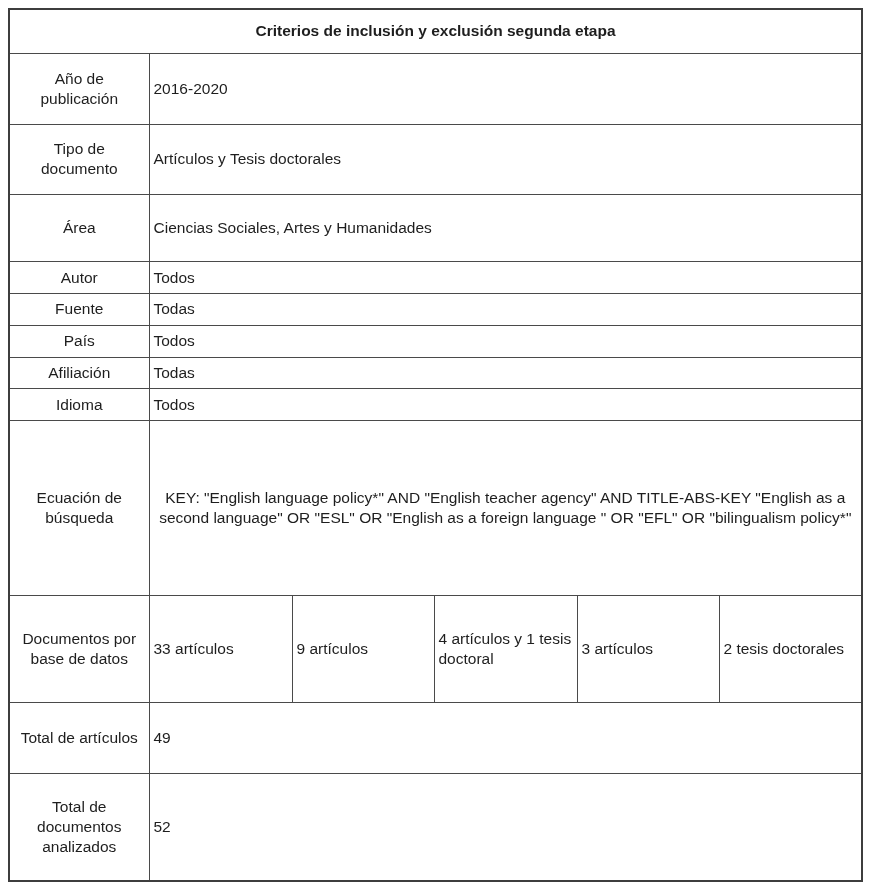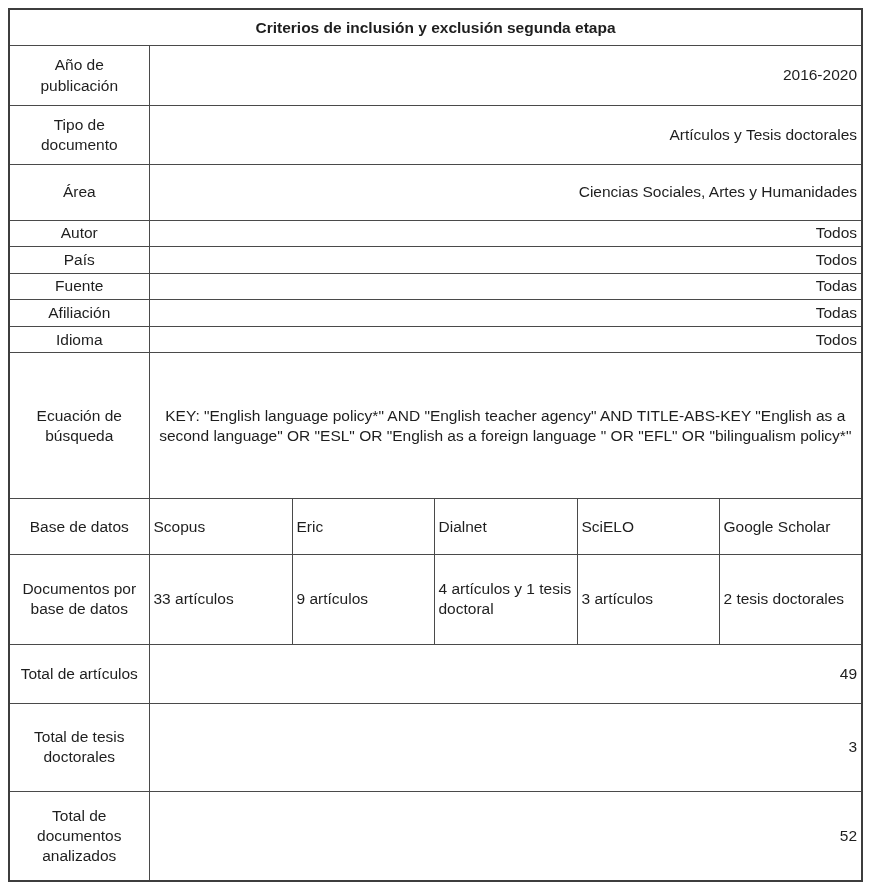--- a/index.html
+++ b/index.html
@@ -31,21 +31,21 @@
     vertical-align: middle;
     padding: 2px 4px;
     overflow: hidden;
   }
   td.lbl {
     text-align: center;
     padding-left: 7px;
     padding-right: 6px;
   }
   td.val {
-    text-align: right;
+    text-align: left;
   }
   td.title-cell {
     text-align: center;
     font-weight: bold;
     font-size: 15.5px;
   }
   td.eq-val {
     text-align: center;
     padding-left: 10px;
     padding-right: 10px;
@@ -100,71 +100,59 @@
       <td class="lbl">Área</td>
       <td class="val" colspan="5">Ciencias Sociales, Artes y Humanidades</td>
     </tr>
 
     <tr class="h-short">
       <td class="lbl">Autor</td>
       <td class="val" colspan="5">Todos</td>
     </tr>
 
     <tr class="h-short">
-      <td class="lbl">País</td>
-      <td class="val" colspan="5">Todos</td>
+      <td class="lbl">Fuente</td>
+      <td class="val" colspan="5">Todas</td>
     </tr>
 
     <tr class="h-short">
-      <td class="lbl">Fuente</td>
-      <td class="val" colspan="5">Todas</td>
+      <td class="lbl">País</td>
+      <td class="val" colspan="5">Todos</td>
     </tr>
 
     <tr class="h-short">
       <td class="lbl">Afiliación</td>
       <td class="val" colspan="5">Todas</td>
     </tr>
 
     <tr class="h-short">
       <td class="lbl">Idioma</td>
       <td class="val" colspan="5">Todos</td>
     </tr>
 
     <tr class="h-eq">
       <td class="lbl">Ecuación de búsqueda</td>
       <td class="val eq-val" colspan="5">KEY: "English language policy*" AND "English teacher agency" AND TITLE-ABS-KEY "English as a second language" OR "ESL" OR "English as a foreign language " OR "EFL" OR "bilingualism policy*"</td>
     </tr>
 
-    <tr class="h-dbhead">
-      <td class="lbl">Base de datos</td>
-      <td class="db-cell">Scopus</td>
-      <td class="db-cell">Eric</td>
-      <td class="db-cell">Dialnet</td>
-      <td class="db-cell">SciELO</td>
-      <td class="db-cell">Google Scholar</td>
-    </tr>
 
     <tr class="h-docs">
       <td class="lbl">Documentos por base de datos</td>
       <td class="db-cell">33 artículos</td>
       <td class="db-cell">9 artículos</td>
       <td class="db-cell">4 artículos y 1 tesis doctoral</td>
       <td class="db-cell">3 artículos</td>
       <td class="db-cell">2 tesis doctorales</td>
     </tr>
 
     <tr class="h-tot1">
       <td class="lbl">Total de artículos</td>
       <td class="val" colspan="5">49</td>
     </tr>
 
-    <tr class="h-tot2">
-      <td class="lbl">Total de tesis doctorales</td>
-      <td class="val" colspan="5">3</td>
-    </tr>
 
     <tr class="h-tot3">
       <td class="lbl">Total de documentos analizados</td>
       <td class="val" colspan="5">52</td>
     </tr>
   </tbody>
     </table>
 </div>
 
 </body></html>

